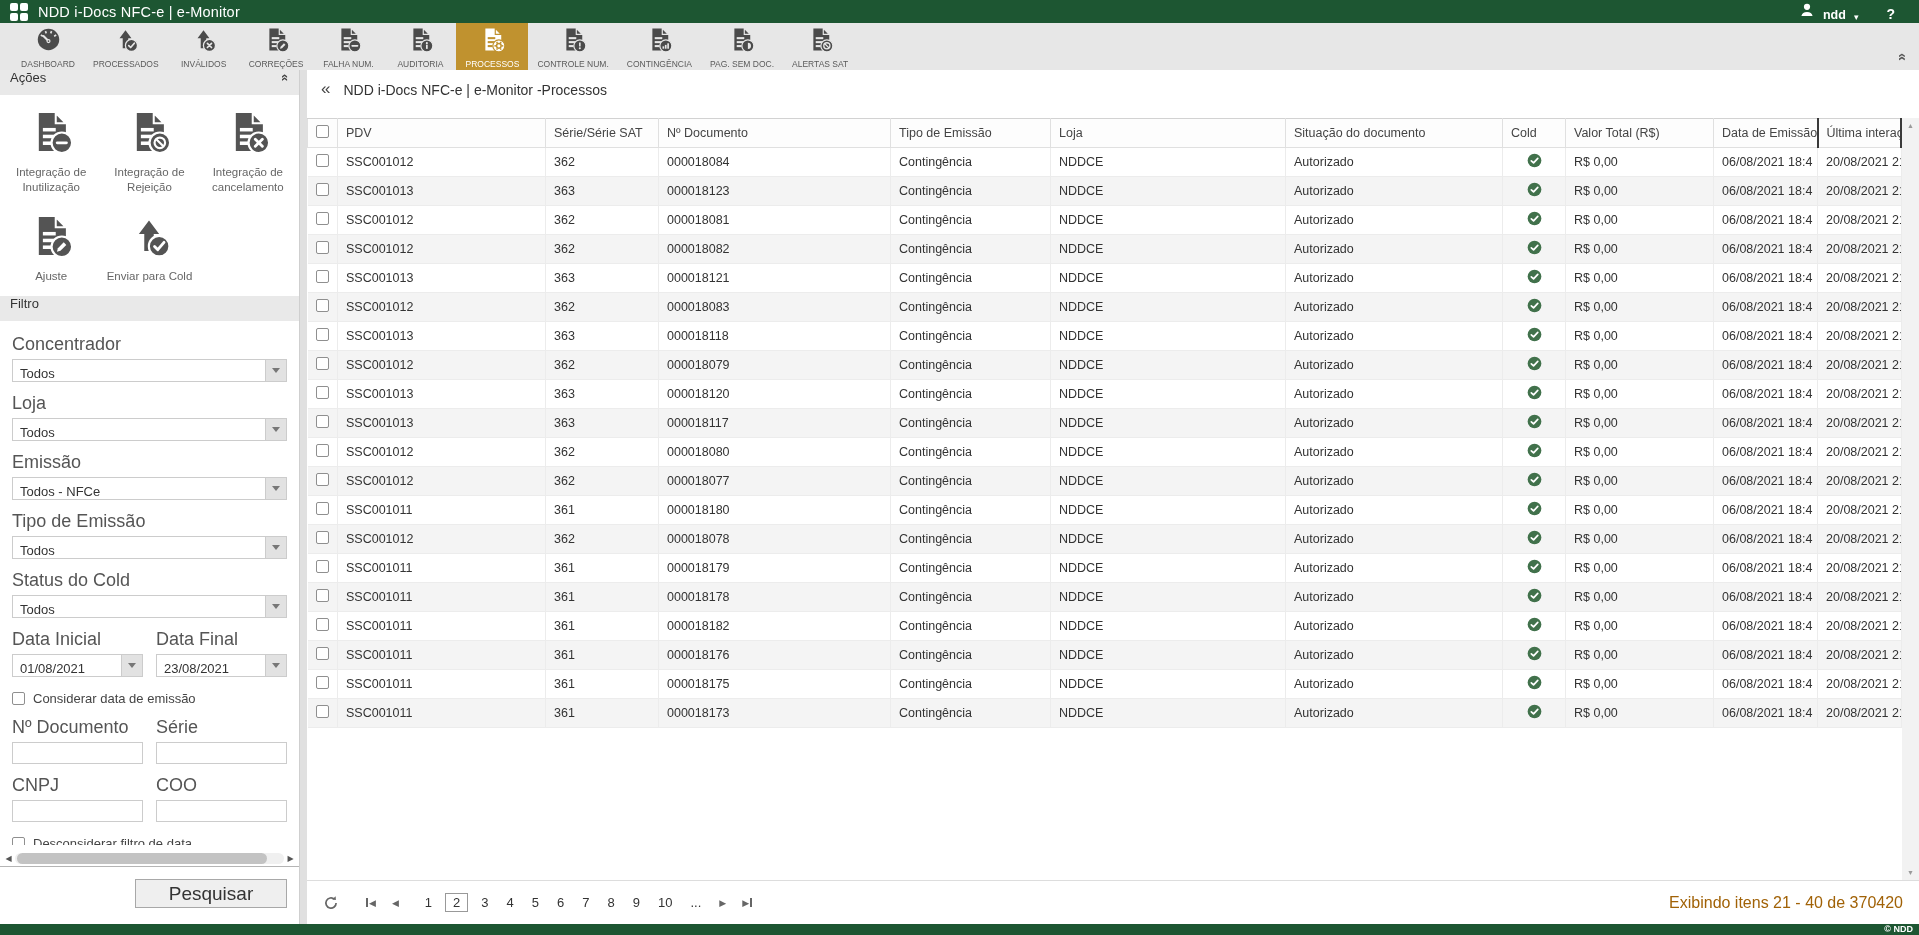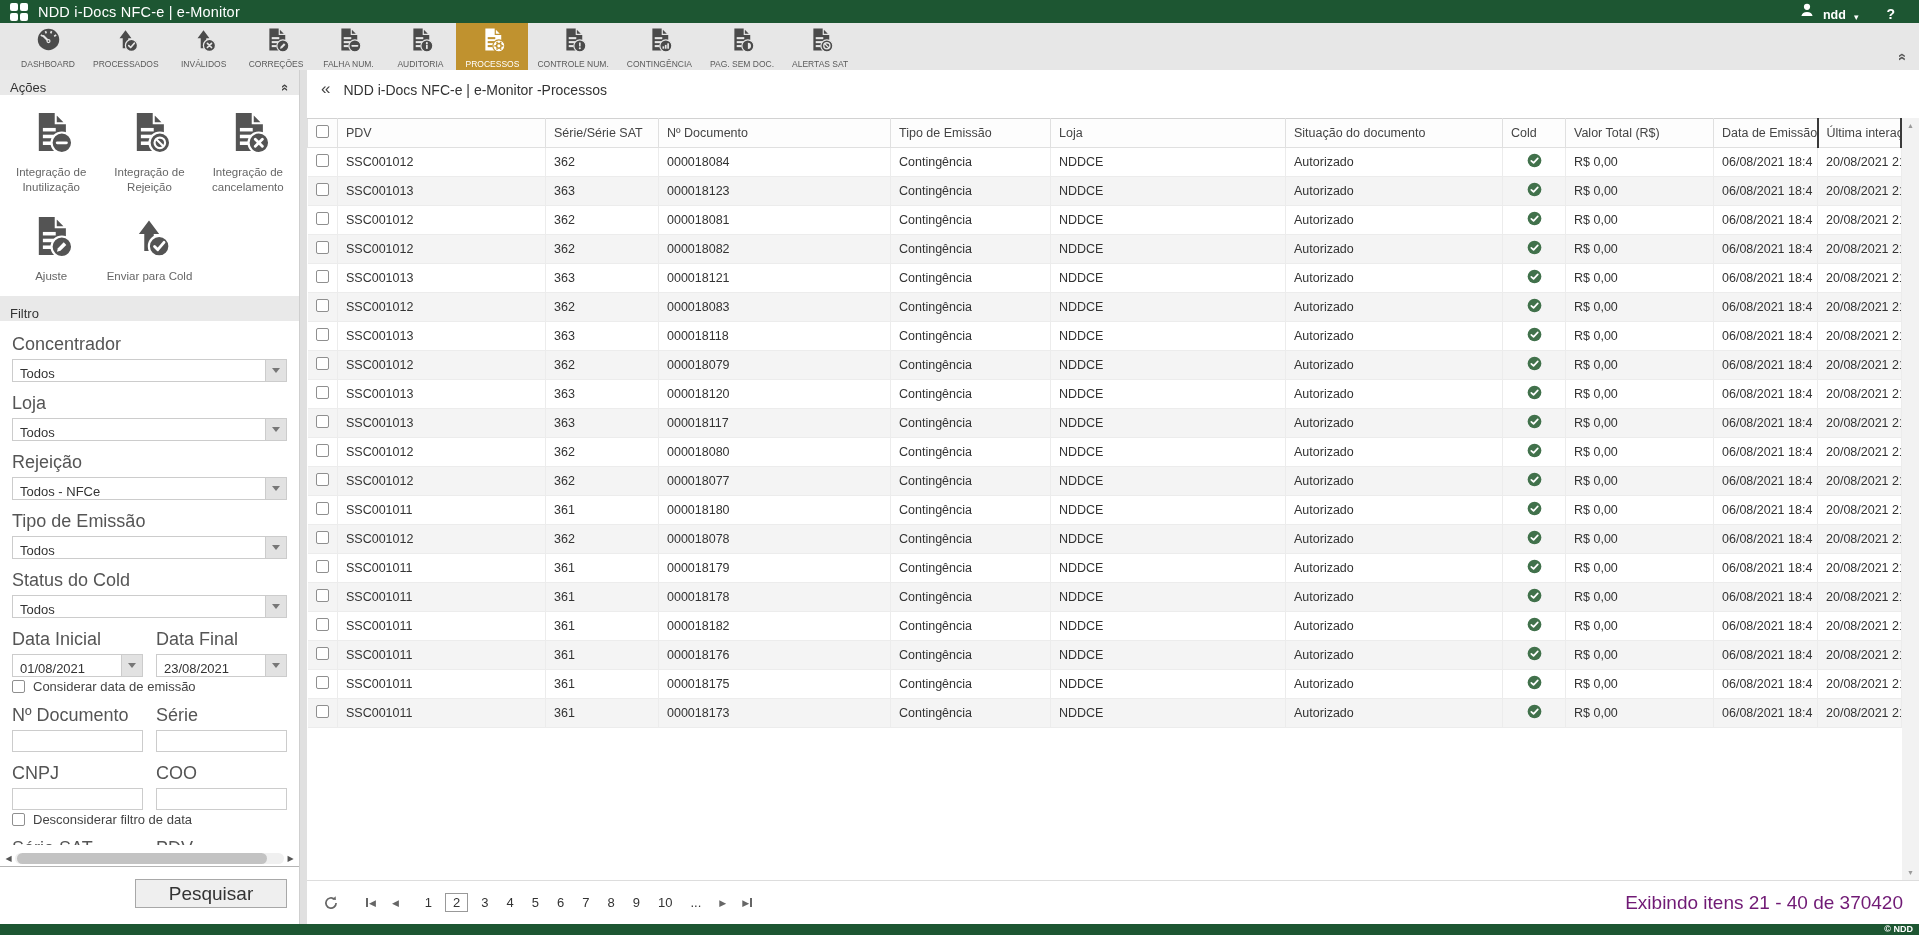--- a/index.html
+++ b/index.html
@@ -22,35 +22,35 @@
   .tab{display:flex;flex-direction:column;align-items:center;justify-content:flex-start;padding:3px 9px 0;min-width:72px;cursor:pointer}
   .tab .tab-label{font-size:8.5px;color:#5a5a5a;margin-top:2px;white-space:nowrap}
   .tab.active{background:var(--active-gold,#c0922f)}
   .tab.active .tab-label{color:#fff}
   .toolbar-collapse{position:absolute;right:12px;bottom:5px;color:#555;font-size:14px;font-weight:bold;display:inline-block;transform:rotate(90deg);cursor:pointer}
 
   .bodyrow{flex:1;display:flex;background:#e0e0e0;min-height:0}
 
   
   .sidebar{width:300px;background:#fff;display:flex;flex-direction:column;border-right:1px solid #cfcfcf;min-height:0}
-  .panel-hd{height:25px;background:#e9e9e9;display:flex;align-items:flex-end;justify-content:space-between;padding:0 10px;font-size:13px;color:#333;flex:0 0 auto}
+  .panel-hd{height:25px;background:#e9e9e9;display:flex;align-items:flex-start;justify-content:space-between;padding:0 10px;font-size:13px;color:#333;flex:0 0 auto}
   .panel-hd .collapse{display:inline-block;transform:rotate(90deg);font-weight:bold;color:#444;font-size:13px;cursor:pointer}
   .actions-grid{display:grid;grid-template-columns:1fr 1fr 1fr;padding:14px 2px 12px;row-gap:18px;flex:0 0 auto}
   .action{display:flex;flex-direction:column;align-items:center;text-align:center;cursor:pointer}
   .action .a-label{font-size:11.5px;color:#666;margin-top:6px;line-height:1.3;max-width:100px}
   .filters{padding:2px 12px 0;flex:1 1 auto;overflow:hidden}
   .field{margin-top:11px;min-width:0}
   .field label{display:block;font-size:18px;color:#555;margin-bottom:4px;white-space:nowrap}
   .select{height:23px;border:1px solid #ccc;display:flex;align-items:flex-end;background:#fff;cursor:pointer}
   .sel-val{font-size:13px;color:#333;padding-left:7px;flex:1;white-space:nowrap;overflow:hidden}
   .sel-btn{width:21px;height:100%;background:#e2e2e2;border-left:1px solid #ccc;display:flex;align-items:center;justify-content:center;flex:0 0 auto}
   .tri{width:0;height:0;border-left:4px solid transparent;border-right:4px solid transparent;border-top:5px solid #777}
   .two-col{display:flex;gap:13px}
   .two-col .field{flex:1}
-  .check-row{display:flex;align-items:center;gap:8px;margin-top:2px;cursor:pointer}
+  .check-row{display:flex;align-items:center;gap:8px;margin-top:14px;cursor:pointer}
   .cb{width:13px;height:13px;border:1px solid #8f8f8f;border-radius:2px;background:#fff;display:inline-block;flex:0 0 auto}
   .check-row .lbl{font-size:13px;color:#444}
   .txt{width:100%;height:22px;border:1px solid #ccc;font-size:13px;padding:0 6px;font-family:inherit;color:#333}
   .hscroll{flex:0 0 auto;height:16px;display:flex;align-items:center;border-bottom:1px solid #b5b5b5;padding:0 2px;margin-top:6px}
   .hs-arrow{font-size:8px;color:#555;width:13px;text-align:center;cursor:pointer}
   .hs-track{flex:1;height:11px;background:#f0f0f0;border-radius:6px;position:relative}
   .hs-thumb{position:absolute;left:2px;top:0;height:11px;width:93%;background:#c3c3c3;border-radius:6px;cursor:pointer}
   .search-row{flex:0 0 auto;padding:12px 12px 16px;display:flex;justify-content:flex-end;background:#fff}
   .search-btn{width:152px;height:29px;background:#efefef;border:1px solid #a8a8a8;font-size:19px;color:#333;font-family:inherit;cursor:pointer}
 
@@ -71,21 +71,21 @@
 
   .pagination{height:44px;border-top:1px solid #ddd;display:flex;align-items:center;padding:0 16px;gap:10px;flex:0 0 auto;background:#fff}
   .pg-refresh{display:flex;align-items:center;margin-right:14px;cursor:pointer}
   .pg-arrow{color:#666;font-size:9px;cursor:pointer;display:flex;align-items:center;margin:0 3px}
   .pg-bar{display:inline-block;width:2px;height:9px;background:#666}
   .pg-first .pg-bar{margin-right:1px}
   .pg-last .pg-bar{margin-left:1px}
   .pg-pages{display:flex;align-items:center;gap:8px;margin-left:8px}
   .pg-num{font-size:13px;color:#333;padding:2px 5px;cursor:pointer}
   .pg-num.current{border:1px solid #999;padding:1px 7px;background:#fff}
-  .pg-status{margin-left:auto;font-size:19px;color:#701a75;white-space:nowrap}
+  .pg-status{margin-left:auto;font-size:16px;color:#a16207;white-space:nowrap}
 
   .footer{height:11px;background:var(--header-green,#1d5632);color:#fff;font-size:9px;font-weight:bold;text-align:right;padding-right:6px;line-height:11px;flex:0 0 auto}
 </style>
 </head>
 <body>
 
 <div class="app">
 
   <header class="topbar">
     <span class="grid-icon">
@@ -333,21 +333,21 @@
             <div class="field">
               <label>Loja</label>
     <div class="select">
       <span class="sel-val">Todos</span>
       <span class="sel-btn">
                   <i class="tri"></i>
                 </span>
     </div>
             </div>
             <div class="field">
-              <label>Rejeição</label>
+              <label>Emissão</label>
     <div class="select">
       <span class="sel-val">Todos - NFCe</span>
       <span class="sel-btn">
                   <i class="tri"></i>
                 </span>
     </div>
             </div>
             <div class="field">
               <label>Tipo de Emissão</label>
     <div class="select">

